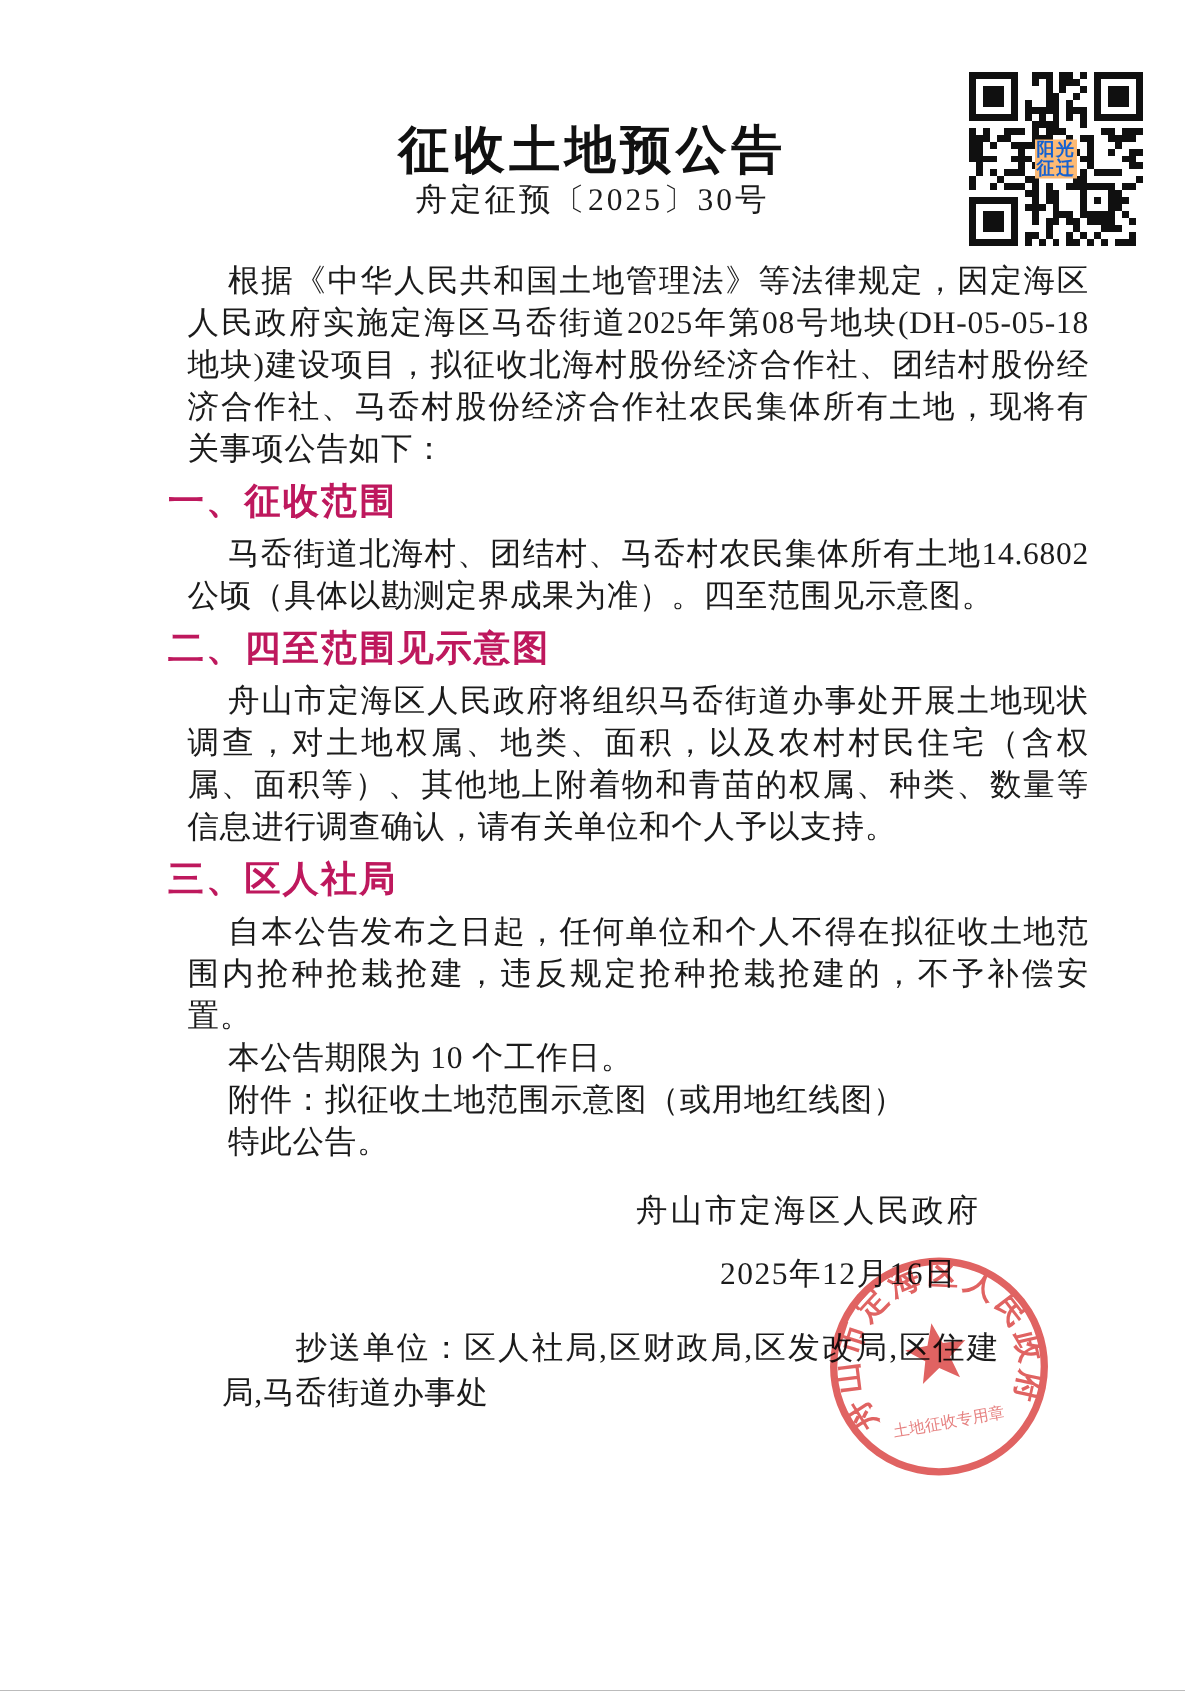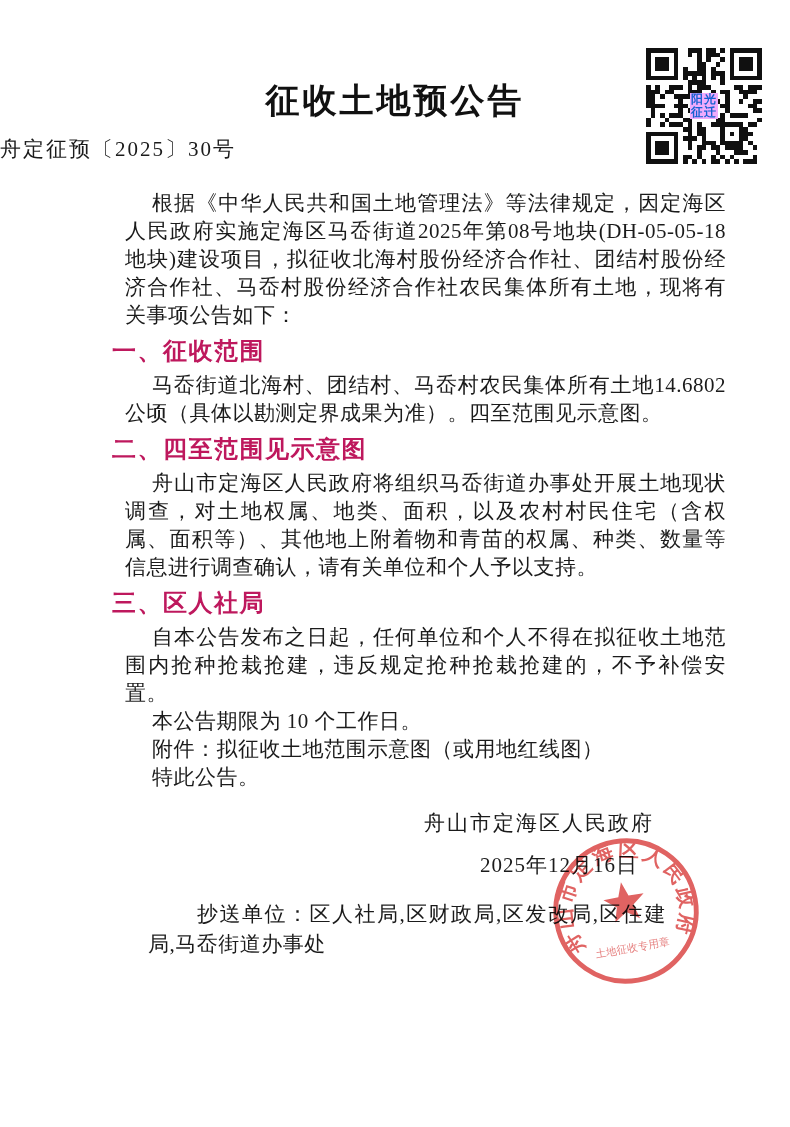--- a/index.html
+++ b/index.html
@@ -15,37 +15,38 @@
   }
   
   .qr-wrap {
     position:absolute; left:646px; top:48px;
     width:116px; height:116px;
   }
   .qr-wrap svg { width:100%; height:100%; display:block; }
   .qr-label {
     position:absolute; left:50%; top:50%;
     transform:translate(-50%,-50%);
-    background:#f0abfc;
+    background:#fdba74;
     padding:0 1px;
     font-family:"Liberation Sans","DejaVu Sans",sans-serif;
     font-weight:bold; font-size:12px; line-height:13px;
     text-align:center; letter-spacing:1px;
     white-space:nowrap;
   }
   
   .doc-title {
     padding-top:80px;
     text-align:center;
     font-family:"Liberation Sans","DejaVu Sans",sans-serif;
     font-weight:900; font-size:34px; line-height:40px;
     letter-spacing:3px; color:#111;
   }
   .doc-number {
-    margin-top:16px;
+    margin-top:0;
+    text-align:center;
     font-size:21px; line-height:26px;
     letter-spacing:2px;
   }
   
   .content {
     margin:27px 64px 0 85px;
     font-size:21px; line-height:28px;
     text-align:justify;
     letter-spacing:0.5px;
   }

